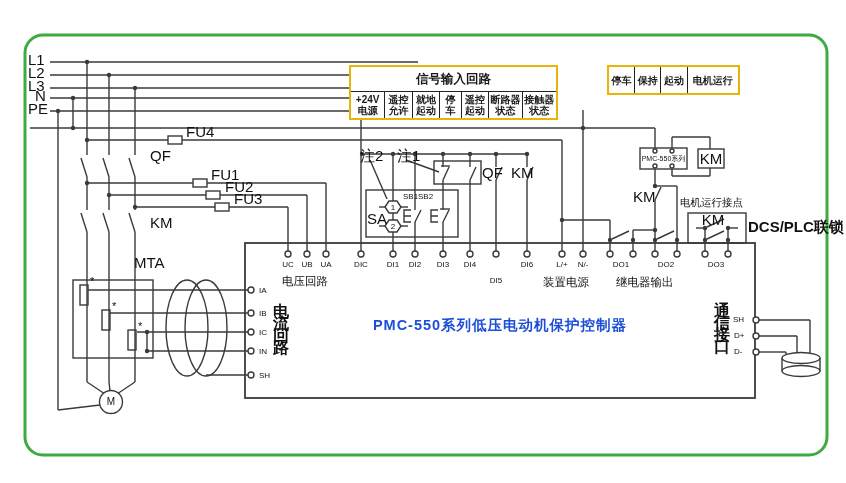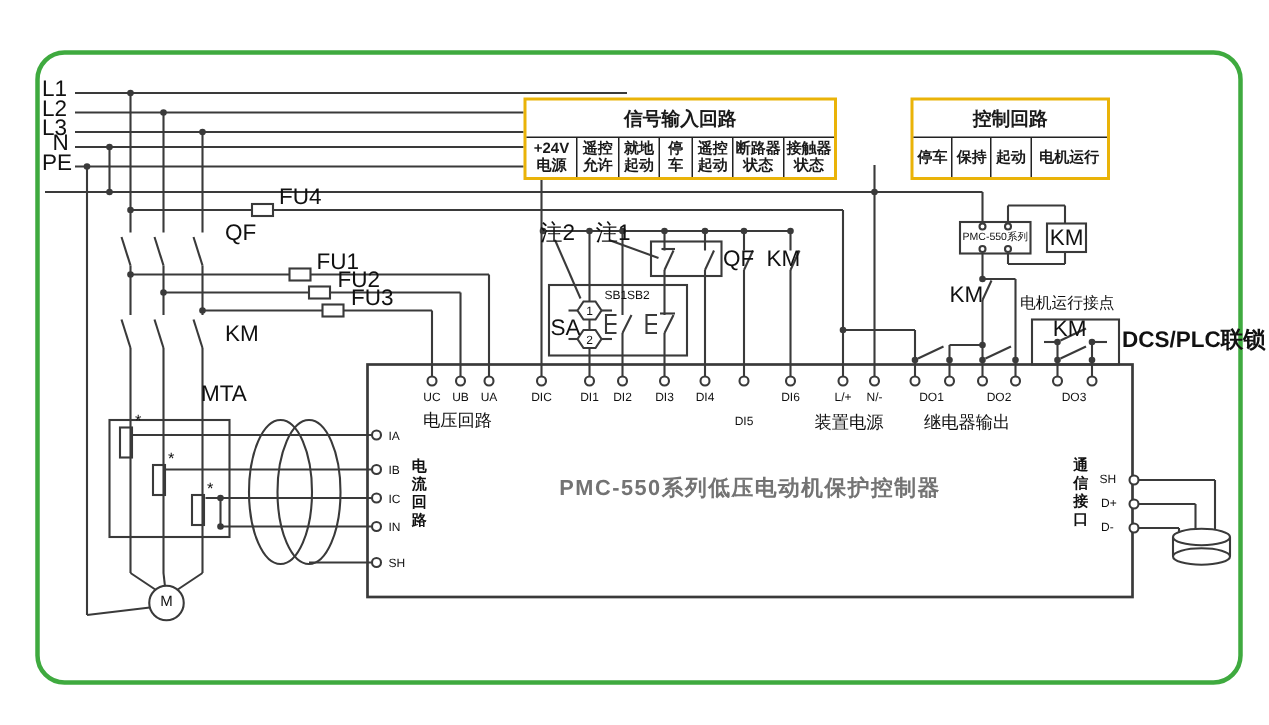--- a/index.html
+++ b/index.html
@@ -3,32 +3,32 @@
 <meta charset="utf-8">
 <style>
   html,body{margin:0;padding:0;background:#fff;}
   #stage{position:relative;width:846px;height:483px;background:#fff;overflow:hidden;
          font-family:"Liberation Sans","DejaVu Sans",sans-serif;color:#1a1a1a;}
   #wires{position:absolute;left:0;top:0;}
   .lbl{position:absolute;font-size:15px;line-height:10px;white-space:nowrap;color:#111;}
   .lbl8{position:absolute;font-size:8px;line-height:9px;white-space:nowrap;color:#111;}
   .ctr{text-align:center;}
   .cap{position:absolute;font-size:11.5px;line-height:12px;font-weight:normal;white-space:nowrap;color:#111;}
-  .vtext{position:absolute;width:13px;font-size:10px;line-height:12px;font-weight:bold;
+  .vtext{position:absolute;width:13px;font-size:16px;line-height:12px;font-weight:bold;
          word-break:break-all;white-space:normal;text-align:center;color:#111;}
   .tbl{position:absolute;border:2px solid #eab308;background:#fff;box-sizing:border-box;}
   .tbl .title{height:24px;line-height:24px;text-align:center;font-weight:bold;font-size:12.5px;
               border-bottom:1.5px solid #222;}
   .tbl .cells{display:flex;height:26px;}
   .tbl .cell{box-sizing:border-box;border-right:1.5px solid #222;font-size:10px;line-height:11px;
              font-weight:bold;display:flex;align-items:center;justify-content:center;text-align:center;
              word-break:break-all;padding:0 1px;}
   .tbl .cell:last-child{border-right:none;}
   #main-title{position:absolute;left:295px;top:316px;width:410px;text-align:center;
-              font-size:14.5px;font-weight:bold;letter-spacing:1px;color:#737373;}
+              font-size:14.5px;font-weight:bold;letter-spacing:1px;color:#1d4ed8;}
   #watermark{position:absolute;left:552px;top:441px;width:292px;text-align:right;
              font-size:29px;font-weight:bold;letter-spacing:1px;color:#3d4043;
              text-shadow:-1.5px -1.5px 0 #fff,1.5px -1.5px 0 #fff,-1.5px 1.5px 0 #fff,
                          1.5px 1.5px 0 #fff,0 -1.5px 0 #fff,0 1.5px 0 #fff,
                          -1.5px 0 0 #fff,1.5px 0 0 #fff;}
 </style>
 </head>
 <body>
 
 <div id="stage">
@@ -295,21 +295,20 @@
       <div class="cell" style="width:28px">遥控允许</div>
       <div class="cell" style="width:28px">就地起动</div>
       <div class="cell" style="width:22px">停车</div>
       <div class="cell" style="width:28px">遥控起动</div>
       <div class="cell" style="width:34px">断路器状态</div>
       <div class="cell" style="width:34px">接触器状态</div>
     </div>
   </div>
 
   <div class="tbl" style="left:607px;top:65px;width:133px">
-    <div class="title">控制回路</div>
     <div class="cells">
       <div class="cell" style="width:27px">停车</div>
       <div class="cell" style="width:27px">保持</div>
       <div class="cell" style="width:27px">起动</div>
       <div class="cell" style="width:52px">电机运行</div>
     </div>
   </div>
 
   <div class="lbl" style="left:360px;top:151px">注2</div>
   <div class="lbl" style="left:397px;top:151px">注1</div>

